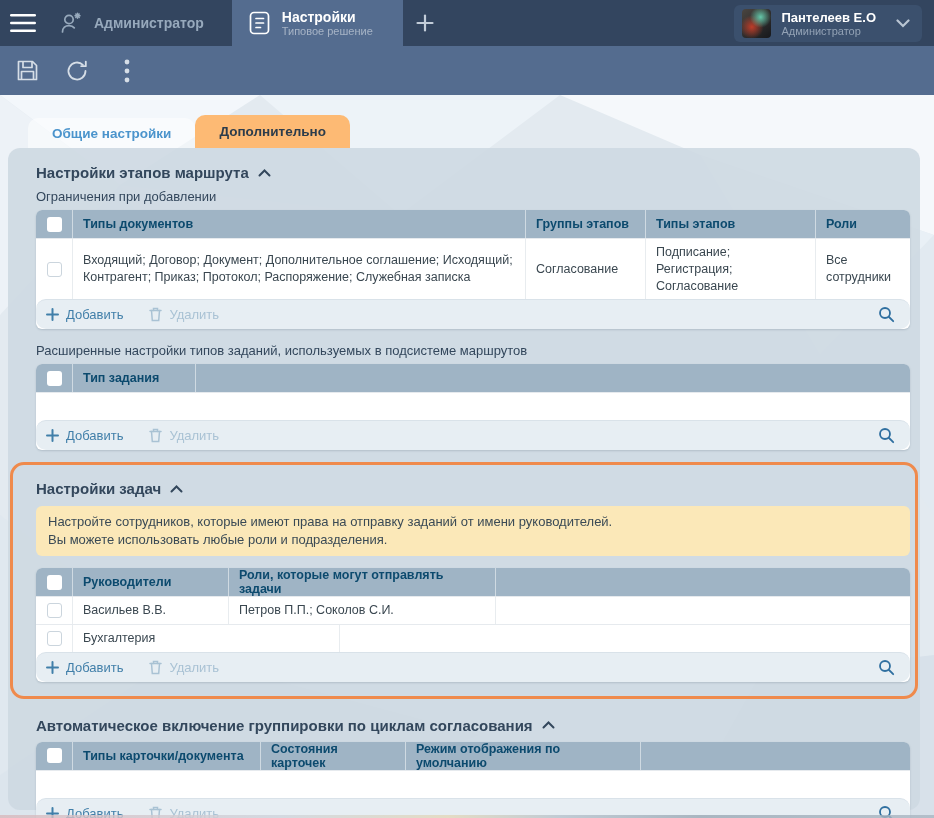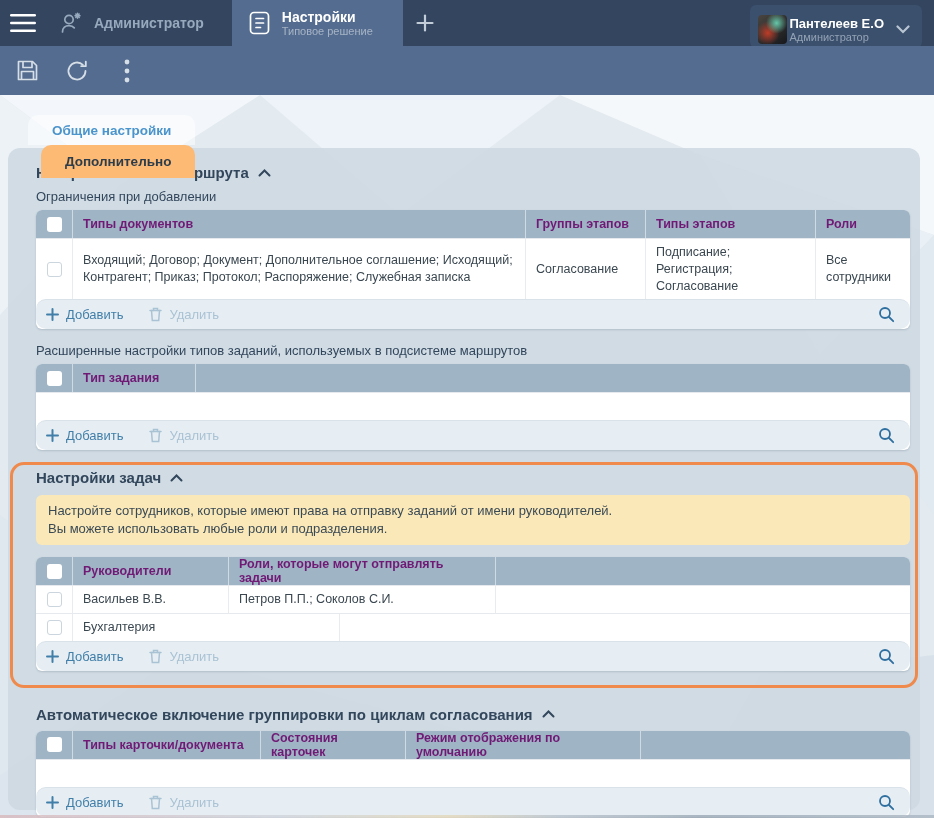--- a/index.html
+++ b/index.html
@@ -9,47 +9,47 @@
     background:#E6EDF2;
   }
   
   .topbar1{position:absolute;top:0;left:0;right:0;height:46px;background:#33455F;display:flex;align-items:stretch;z-index:30;}
   .burger{width:46px;display:flex;align-items:center;justify-content:center;cursor:pointer;}
   .tab-admin{display:flex;align-items:center;gap:11px;padding:0 28px 0 12px;color:#97A9BC;font-size:14px;font-weight:bold;cursor:pointer;}
   .tab-settings{background:#546C8F;display:flex;align-items:center;gap:11px;padding:0 30px 0 16px;cursor:pointer;}
   .tab-settings .tt1{color:#FFFFFF;font-size:14px;font-weight:bold;line-height:16px;}
   .tab-settings .tt2{color:#A7B4C6;font-size:11px;line-height:13px;}
   .plus-tab{display:flex;align-items:center;justify-content:center;width:44px;cursor:pointer;}
-  .user-chip{position:absolute;right:12px;top:5px;height:37px;background:#3B506D;border-radius:6px;display:flex;align-items:center;gap:2px;padding:6px 12px 0 8px;cursor:pointer;margin-left:25px;}
+  .user-chip{position:absolute;right:12px;top:5px;height:37px;background:#3B506D;border-radius:6px;display:flex;align-items:center;gap:10px;padding:0 12px 0 8px;cursor:pointer;margin-left:25px;}
   .avatar{width:29px;height:29px;border-radius:4px;flex:0 0 29px;
     background:
       radial-gradient(circle at 64% 28%, rgba(110,225,190,.85), rgba(110,225,190,0) 38%),
       radial-gradient(circle at 34% 62%, rgba(205,62,40,.9), rgba(205,62,40,0) 45%),
       linear-gradient(140deg,#4a4540,#16181c);}
   .uc-name{color:#FFFFFF;font-size:13px;font-weight:bold;line-height:15px;}
   .uc-role{color:#93A2B5;font-size:11px;line-height:13px;}
   .uc-chev{margin-left:10px;}
   
   .topbar2{position:absolute;top:46px;left:0;right:0;height:49px;background:#546C8F;display:flex;align-items:center;gap:8px;padding-left:6px;z-index:30;}
   .tool-btn{width:42px;height:40px;display:flex;align-items:center;justify-content:center;cursor:pointer;border-radius:4px;}
   
   .content{position:absolute;top:95px;left:0;right:0;bottom:0;}
   .bgpoly{position:absolute;inset:0;z-index:0;}
-  .tabs{position:absolute;top:20px;left:28px;display:flex;align-items:flex-end;z-index:3;flex-direction:column;}
+  .tabs{position:absolute;top:20px;left:28px;display:flex;align-items:flex-end;z-index:3;}
   .tab{height:30px;padding:0 24px;display:flex;align-items:center;border-radius:10px 10px 0 0;font-size:13.5px;font-weight:bold;cursor:pointer;}
   .tab-general{background:rgba(255,255,255,0.5);color:#4B94CC;}
   .tab-additional{background:#fdba74;height:33px;color:#2C3C4B;}
   .panel{position:absolute;top:53px;left:8px;width:912px;height:662px;z-index:2;
     background:rgba(205,216,225,0.88);border-radius:12px;
     box-sizing:border-box;padding:16px 10px 0 28px;}
   .section-title{display:flex;align-items:center;gap:9px;font-size:15px;font-weight:bold;color:#33475C;cursor:pointer;margin:0 0 2px 0;}
   .sub-label{font-size:13px;color:#33475C;margin:8px 0 6px 0;}
   
   .grid{border-radius:6px;overflow:hidden;box-shadow:0 1px 2px rgba(40,60,80,0.18);background:#fff;}
-  .grid-head{display:flex;align-items:stretch;background:#9FB4C5;height:28px;color:#701a75;font-size:12.5px;font-weight:bold;}
+  .grid-head{display:flex;align-items:stretch;background:#9FB4C5;height:28px;color:#0c4a6e;font-size:12.5px;font-weight:bold;}
   .gh-cell{display:flex;align-items:center;box-sizing:border-box;padding:0 10px;border-left:1px solid rgba(255,255,255,0.5);cursor:pointer;}
   .cb-col{width:36px;min-width:36px;display:flex;align-items:center;justify-content:center;box-sizing:border-box;}
   .checkbox{width:15px;height:15px;background:#FFFFFF;border-radius:3px;cursor:pointer;}
   .grid-row .checkbox{border:1px solid #CBD5DD;box-sizing:border-box;}
   .grid-row{display:flex;align-items:stretch;background:#FFFFFF;border-top:1px solid #E6EAEE;font-size:12.5px;color:#3A4750;line-height:1.34;}
   .g-cell{display:flex;align-items:center;box-sizing:border-box;padding:5px 10px;border-left:1px solid #E8ECEF;}
   .empty-row{height:27px;}
   .fill{flex:1;border-left:1px solid rgba(255,255,255,0.5);}
   .g-fill{flex:1;border-left:1px solid #E8ECEF;}
   .grid-foot{display:flex;align-items:center;background:#E7EEF3;height:29px;padding:0 12px 0 10px;border-top:1px solid #D9E2E9;border-radius:10px;}
@@ -60,21 +60,21 @@
   
   .t1-c1{width:453px;} .t1-c2{width:120px;} .t1-c3{width:170px;} .t1-c4{flex:1;}
   
   .t2-c1{width:123px;}
   
   .t3-c1{width:156px;} .t3-c2{width:267px;}
   
   .t4-c1{width:188px;} .t4-c2{width:145px;} .t4-c3{width:235px;}
   
   .orange-box{border:3px solid #EF8A4C;border-radius:14px;margin:12px -8px 10px -26px;
-    padding:4px 5px 14px 23px;box-sizing:border-box;}
+    padding:15px 5px 14px 23px;box-sizing:border-box;}
   .info-box{background:#FBE8B8;border-radius:6px;padding:7px 12px;font-size:13px;color:#3A4A55;line-height:1.38;margin:9px 0 12px 0;}
   .sec-c-title{margin-top:18px;}
   .mt8{margin-top:8px;}
   .bottom-strip{position:absolute;left:0;right:0;bottom:0;height:3px;z-index:4;
     background:linear-gradient(90deg,#d8b8bc 0%,#cfd4dc 30%,#e3d7b9 48%,#b7c2cc 60%,#9aa8b4 75%,#aab6c2 100%);opacity:.8;}
   svg{display:block;}
 </style>
 </head>
 <body>
 

